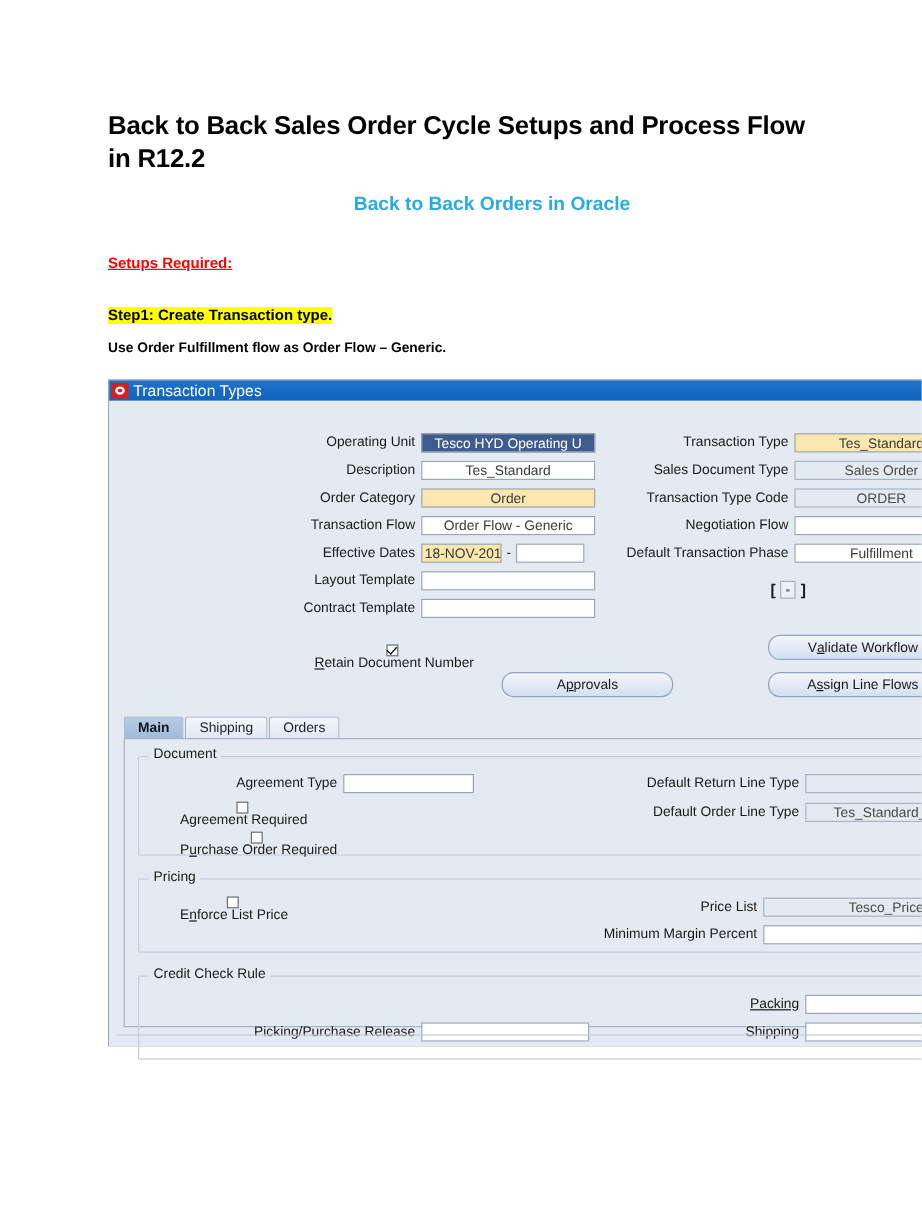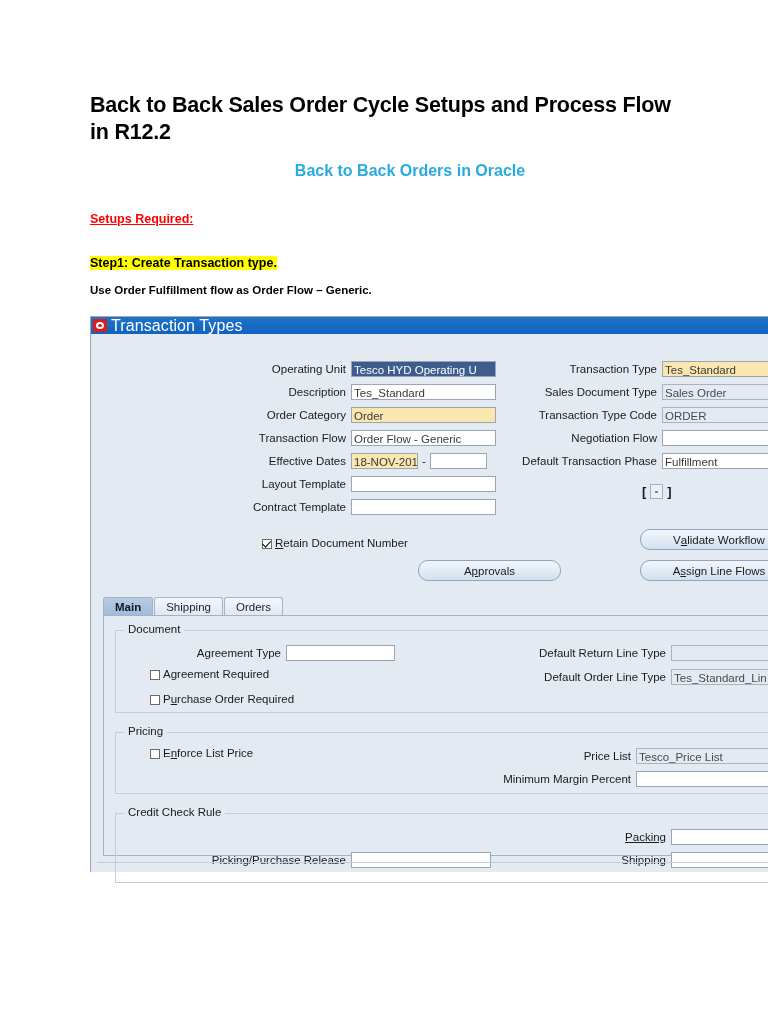--- a/index.html
+++ b/index.html
@@ -94,21 +94,21 @@
   .oracle-icon i {
     display: block;
     width: 8px;
     height: 7px;
     border: 2px solid #ffffff;
     border-radius: 50%;
     box-sizing: border-box;
   }
   .titlebar-text {
     color: #ffffff;
-    font-size: 16px;
+    font-size: 13px;
     font-family: "Liberation Sans", sans-serif;
     letter-spacing: 0.1px;
   }
 
   .form-body {
     position: relative;
     height: 538px;
     background: #E4EAF2;
   }
 
@@ -138,33 +138,35 @@
     line-height: 16px;
     box-sizing: border-box;
     border: 1px solid #9AA6B5;
     background: #ffffff;
     font-size: 11.5px;
     color: #3A3A3A;
     padding: 0 2px;
     font-family: "Liberation Sans", sans-serif;
     overflow: hidden;
     white-space: nowrap;
+    text-align: center;
   }
   .fld-input.req   { background: #FAE7B0; color: #3A3A3A; }
   .fld-input.sel   { background: #3E5C8E; color: #ffffff; }
   .fld-input.ro    { background: #E4EAF2; border-color: #A9B4C2; color: #4a4a4a; }
   .dash { font-size: 11.5px; color: #1a1a1a; padding: 0 4px; }
 
   
   .cbx-row {
     position: absolute;
     display: flex;
-    align-items: flex-end;
+    align-items: center;
     font-size: 11.5px;
     color: #1a1a1a;
+    flex-direction: column;
   }
   .cbx {
     width: 10px; height: 10px;
     border: 1px solid #6a6a6a;
     background: #ffffff;
     margin-right: 3px;
     display: inline-block;
     position: relative;
     box-sizing: border-box;
     flex: 0 0 auto;

